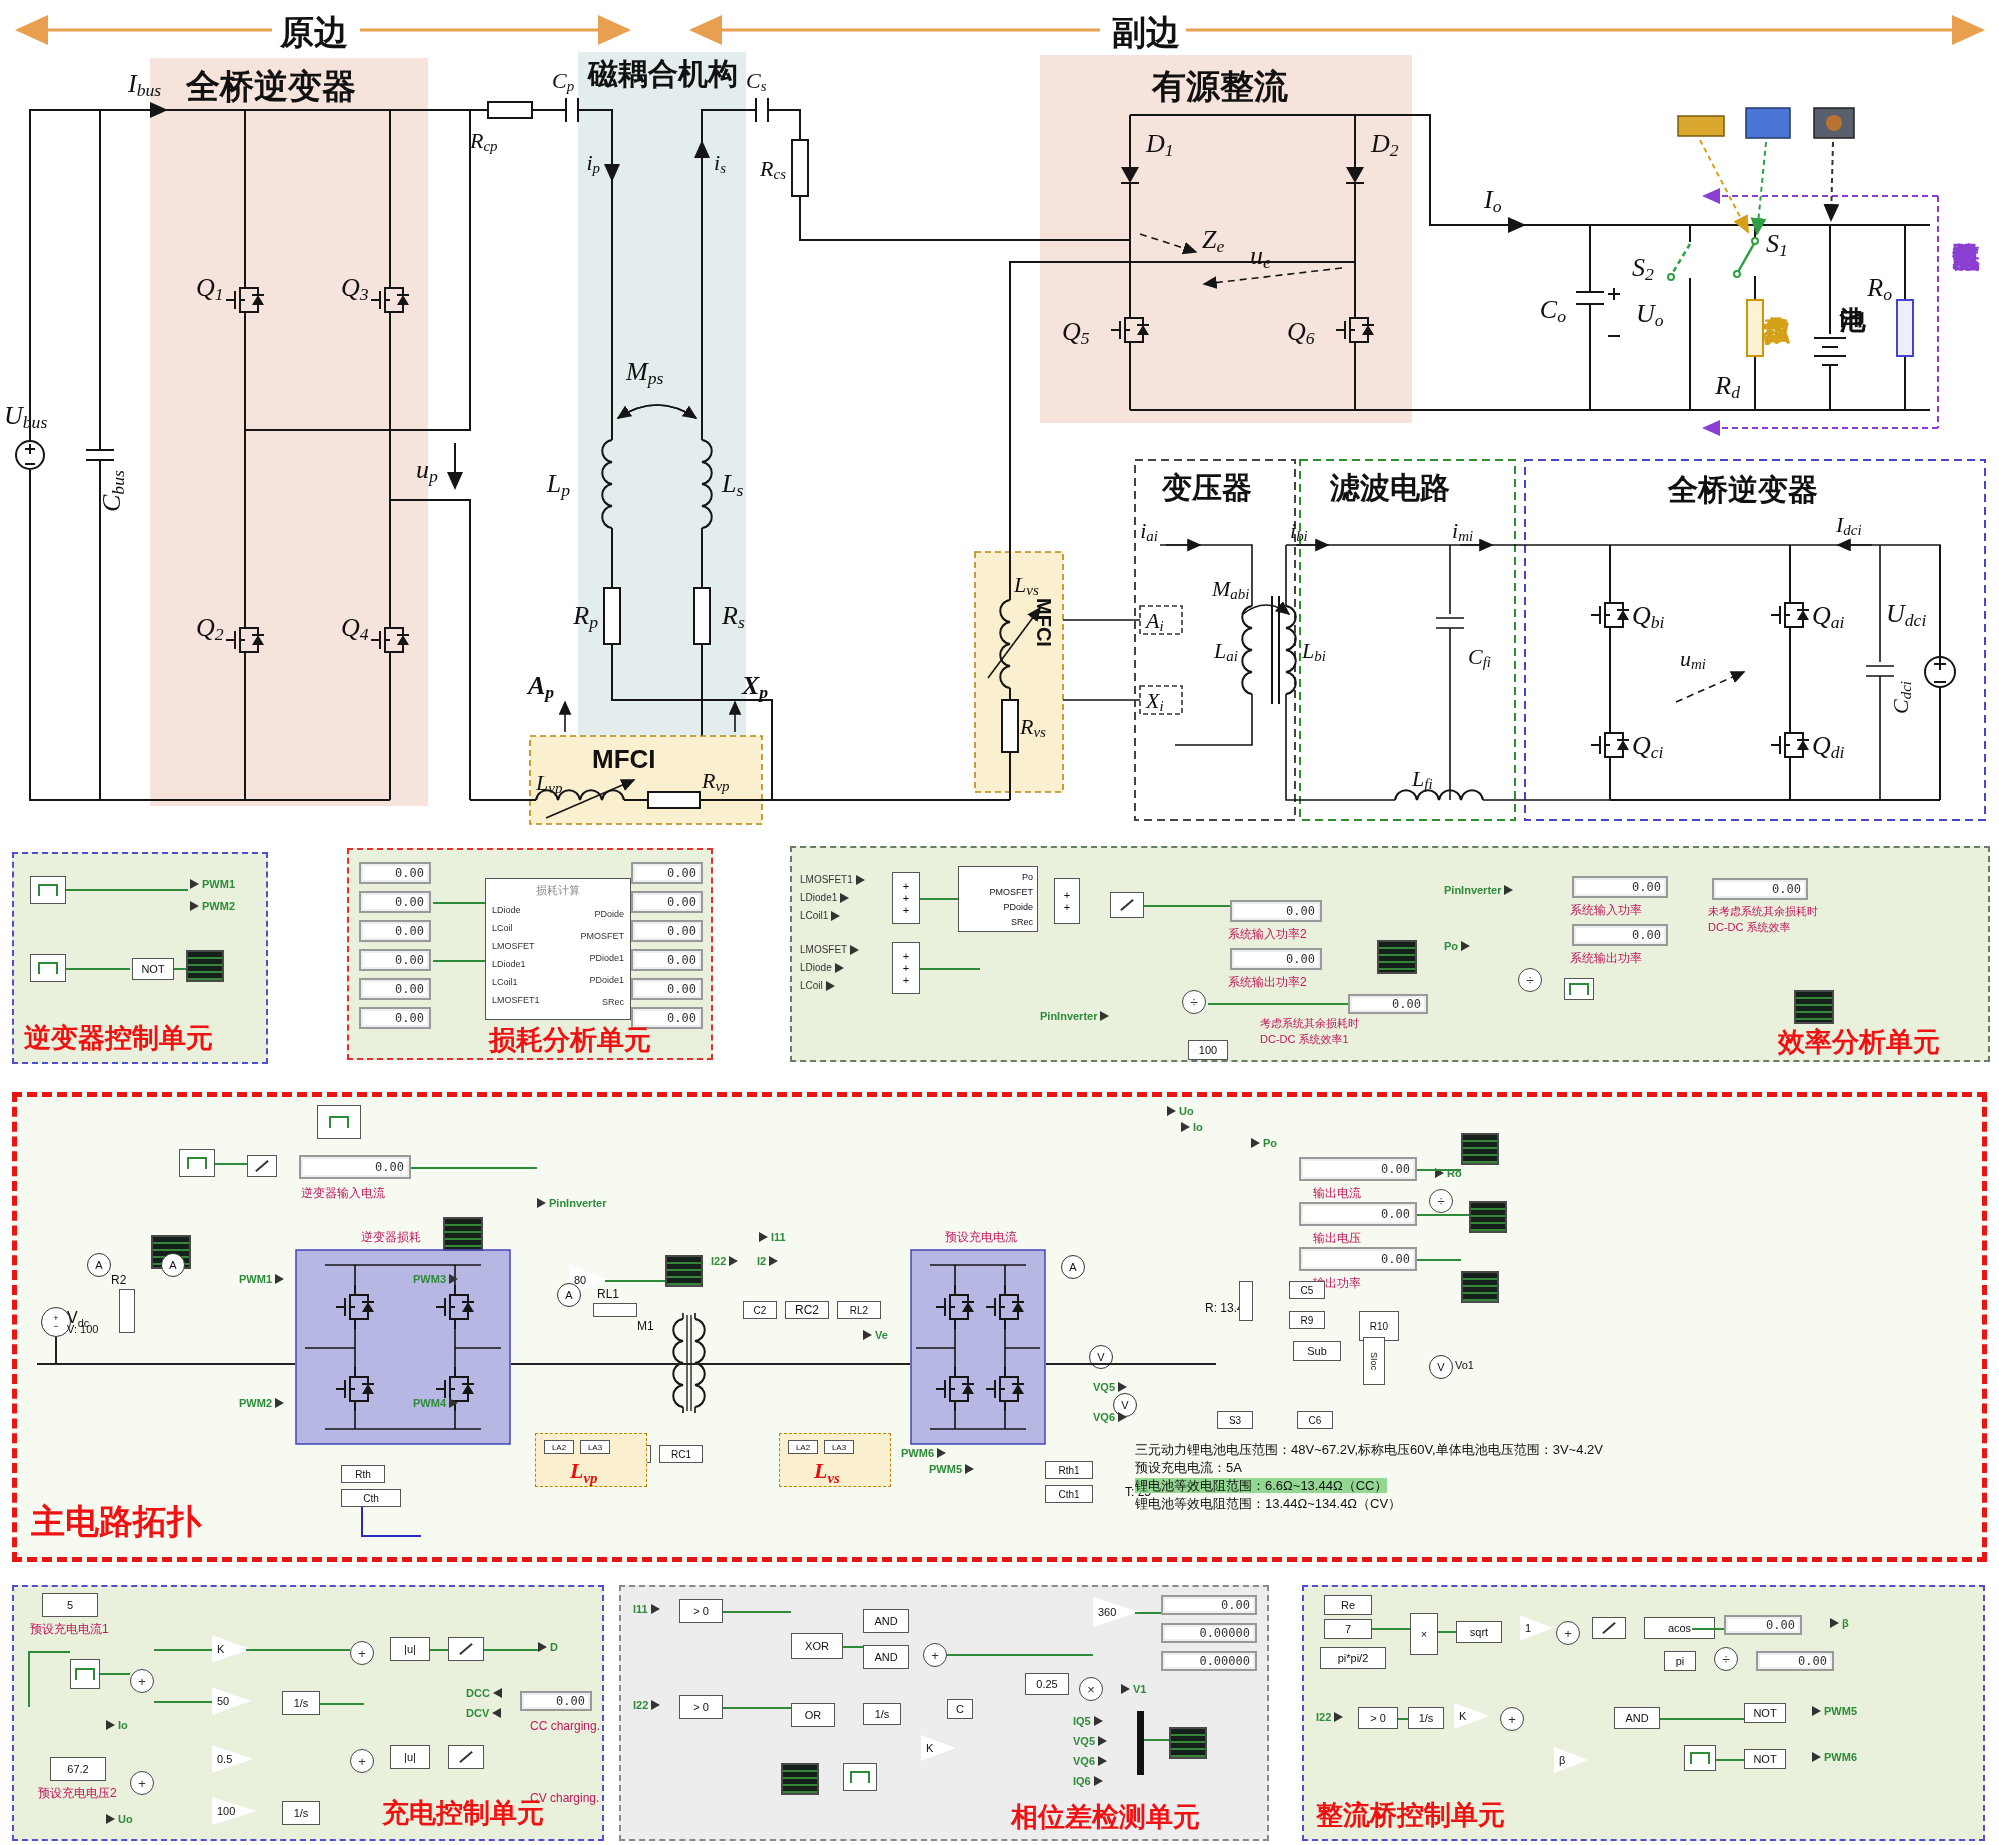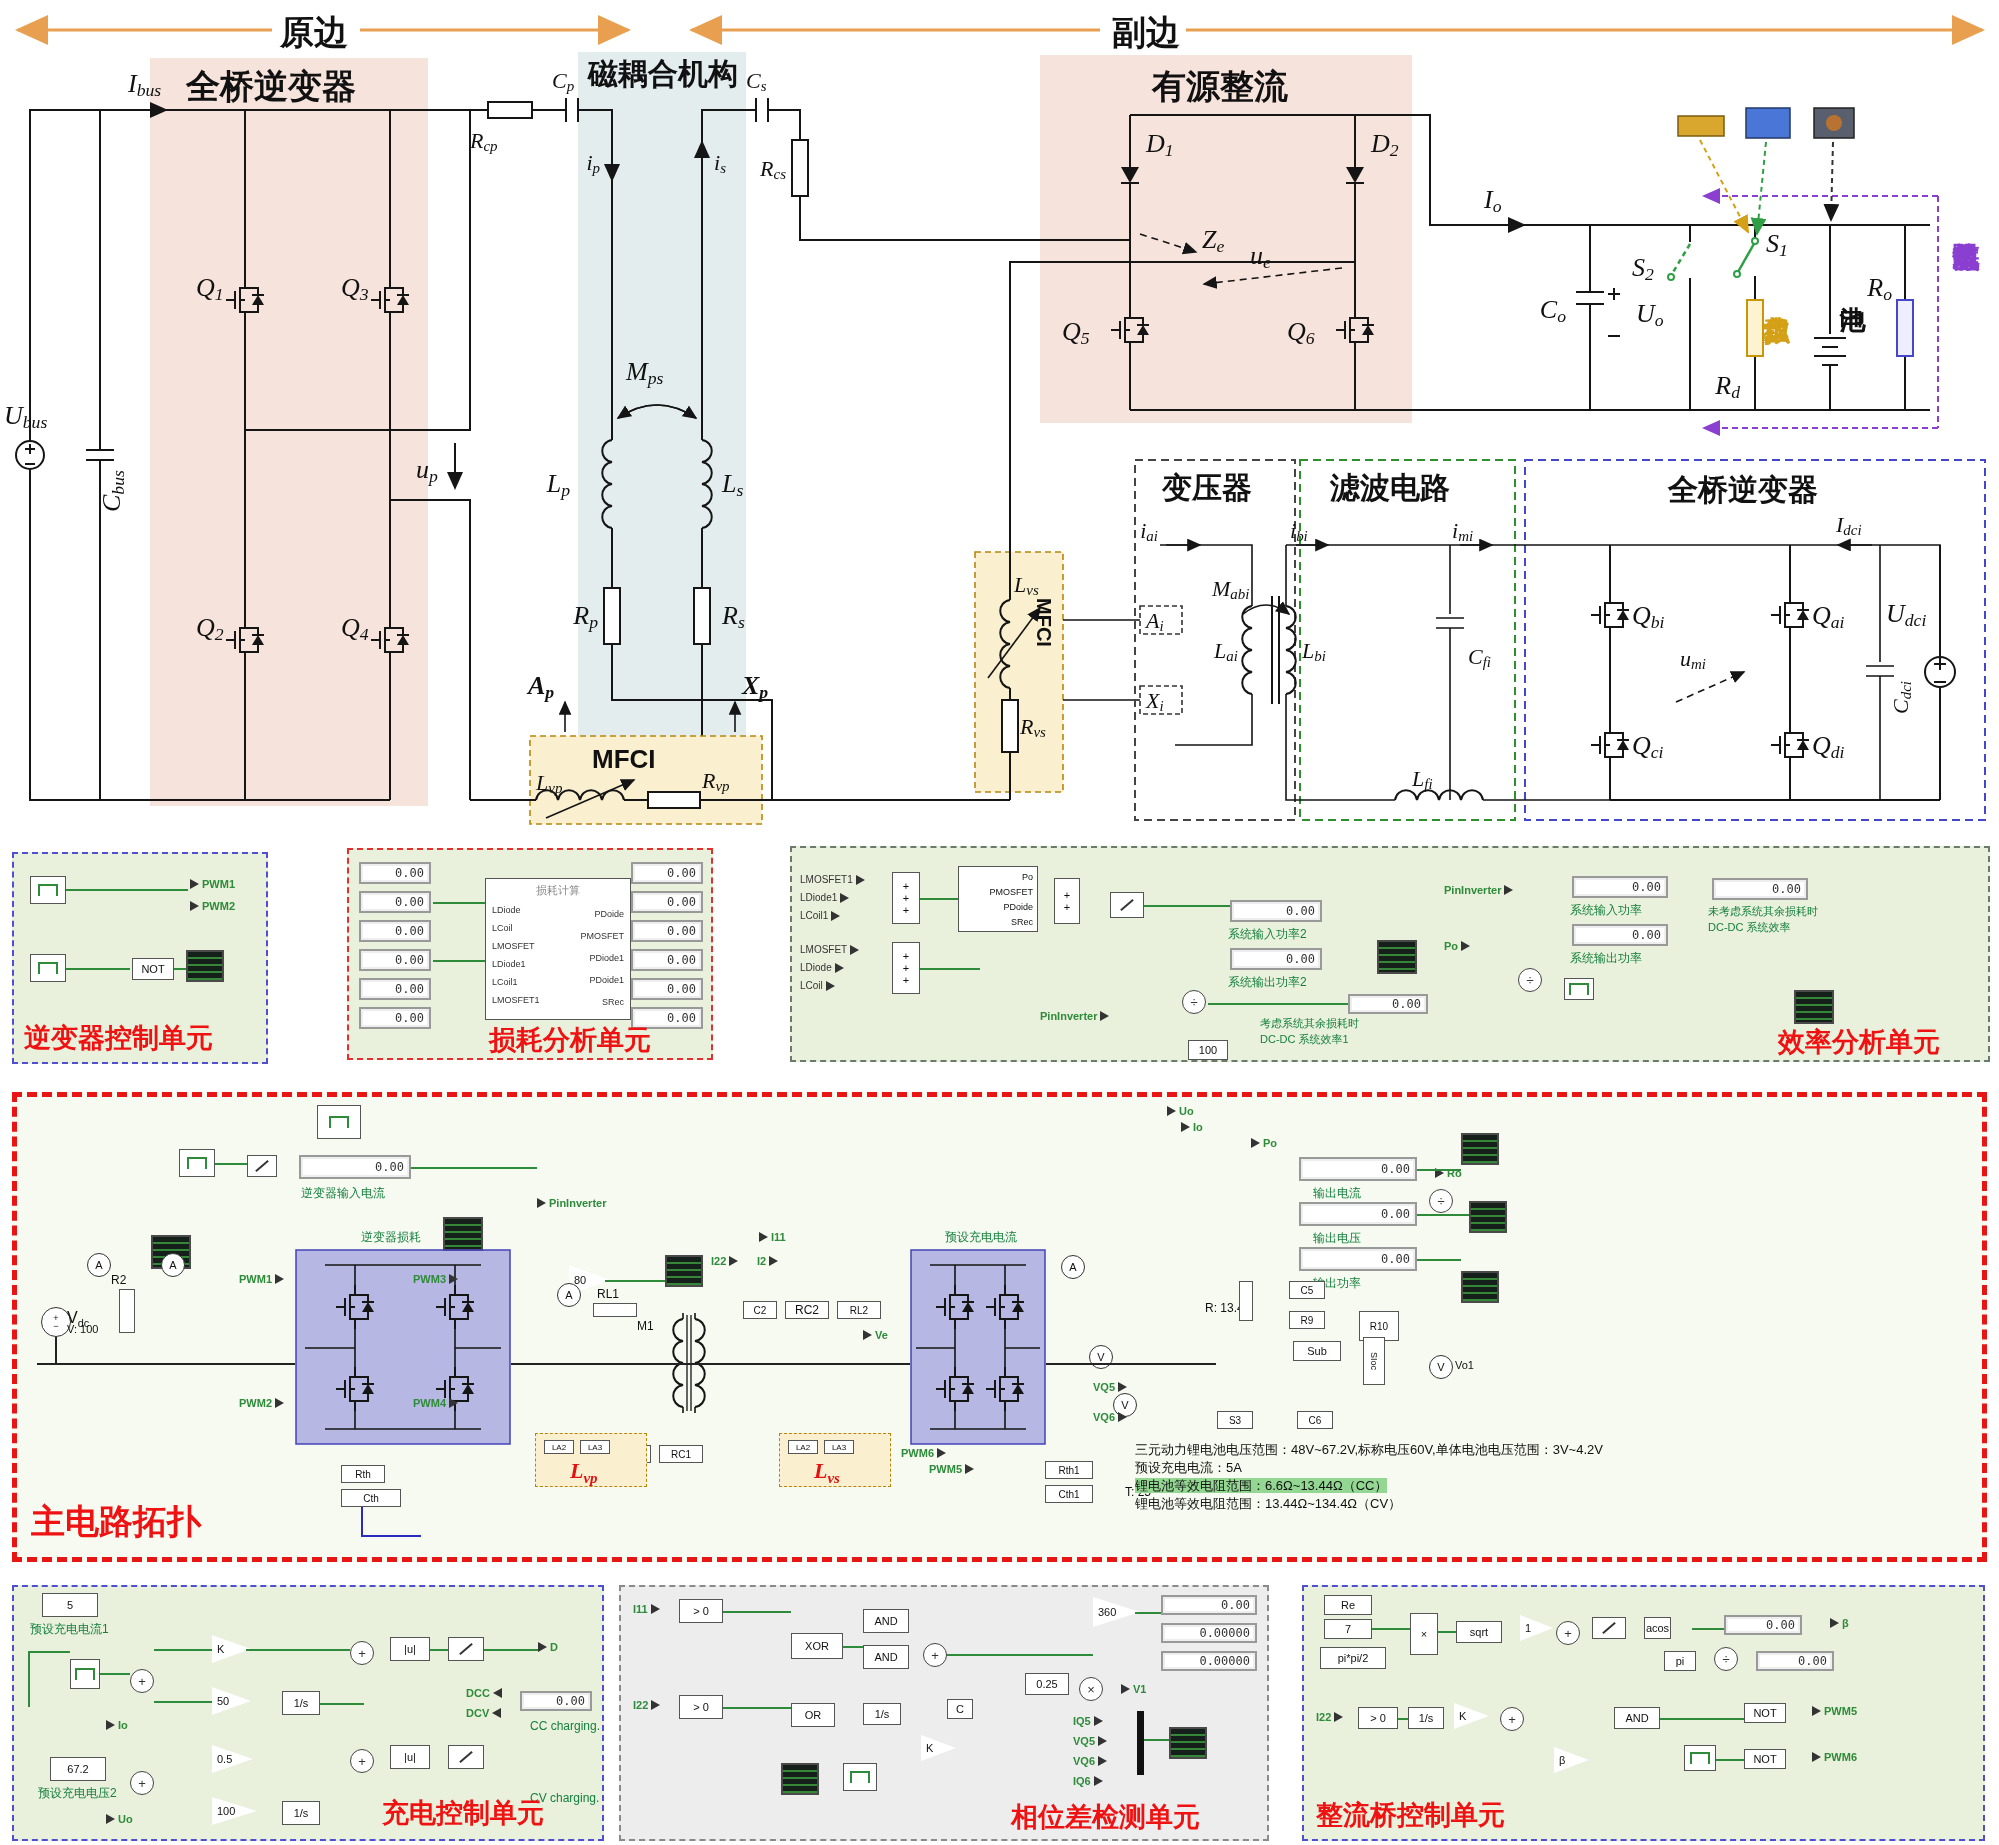--- a/index.html
+++ b/index.html
@@ -16,21 +16,21 @@
   .rtitle{position:absolute;font-size:28px;font-weight:bold;color:#ef1212;white-space:nowrap}
   .blk{position:absolute;background:#fff;border:1.6px solid #555;display:flex;align-items:center;justify-content:center;font-size:11px;color:#111;box-sizing:border-box;white-space:nowrap}
   .tiny{font-size:8px}
   .disp{position:absolute;background:#fff;border:2px solid #999;box-shadow:inset 0 0 0 2px #eee;display:flex;align-items:center;justify-content:flex-end;padding:0 5px;font-family:"DejaVu Sans Mono",monospace;font-size:12px;color:#333;box-sizing:border-box}
   .scope{position:absolute;background:#15201a;border:2px solid #4a4a4a;background-image:repeating-linear-gradient(180deg,transparent 0 5px,rgba(80,220,80,.55) 5px 7px);box-sizing:border-box}
   .port{position:absolute;display:flex;align-items:center;gap:3px;font-size:11px;font-weight:bold;color:#2e8b3a;white-space:nowrap}
   .tri{display:inline-block;width:0;height:0;border-top:5px solid transparent;border-bottom:5px solid transparent;border-left:9px solid #333}
   .tril{display:inline-block;width:0;height:0;border-top:5px solid transparent;border-bottom:5px solid transparent;border-right:9px solid #333}
   .gain{position:absolute;background:#fff;clip-path:polygon(0% 0%,100% 50%,0% 100%);display:flex;align-items:center;padding-left:5px;font-size:11px;color:#111;filter:drop-shadow(0 0 1px #444)}
   .sum{position:absolute;width:24px;height:24px;border:1.5px solid #444;border-radius:50%;background:#fff;display:flex;align-items:center;justify-content:center;font-size:13px;color:#333;box-sizing:border-box}
-  .lblg{position:absolute;font-size:12px;color:#15803d;white-space:nowrap}
+  .lblg{position:absolute;font-size:12px;color:#be185d;white-space:nowrap}
   .lblk{position:absolute;font-size:12px;color:#111;white-space:nowrap}
   .wire{position:absolute;background:#2e8b3a}
   .wireb{position:absolute;background:#2a2ac0}
   .wirek{position:absolute;background:#222}
   .mux{position:absolute;background:#111}
   .meter{position:absolute;width:24px;height:24px;border:1.6px solid #333;border-radius:50%;background:#fff;display:flex;align-items:center;justify-content:center;font-size:11px;color:#111;box-sizing:border-box}
   .vsrc{position:absolute;width:30px;height:30px;border:1.6px solid #333;border-radius:50%;background:#fff;display:flex;flex-direction:column;align-items:center;justify-content:center;font-size:9px;line-height:8px;color:#111;box-sizing:border-box}
   .yellowblk{position:absolute;background:#faf0cf;border:1.6px dashed #b8860b;box-sizing:border-box}
   .mlab{position:absolute;font-family:"Liberation Serif",serif;font-style:italic;font-weight:bold;color:#e21212;font-size:22px;white-space:nowrap}
   .sq{display:inline-block;width:16px;height:10px;border:2px solid #2e8b3a;border-bottom:none}
@@ -764,21 +764,21 @@
   <div class="blk" style="left:20px;top:8px;width:48px;height:20px">Re</div>
   <div class="blk" style="left:20px;top:32px;width:48px;height:20px">7</div>
   <div class="blk" style="left:16px;top:60px;width:66px;height:22px">pi*pi/2</div>
   <div class="blk" style="left:106px;top:26px;width:28px;height:42px">×</div>
   <div class="blk" style="left:152px;top:34px;width:46px;height:22px">sqrt</div>
   <div class="gain" style="left:216px;top:28px;width:28px;height:26px">1</div>
   <div class="sum" style="left:252px;top:34px">+</div>
   <div class="blk" style="left:288px;top:30px;width:34px;height:22px">
         <span class="diag"></span>
       </div>
-  <div class="blk" style="left:340px;top:30px;width:27px;height:22px">acos</div>
+  <div class="blk" style="left:340px;top:30px;width:71px;height:22px">acos</div>
   <div class="disp" style="left:420px;top:28px;width:78px;height:20px">0.00</div>
   <div class="port" style="left:526px;top:30px">
         <span class="tri"></span>
         <span>β</span>
       </div>
   <div class="blk" style="left:360px;top:64px;width:32px;height:20px">pi</div>
   <div class="sum" style="left:410px;top:60px">÷</div>
   <div class="disp" style="left:452px;top:64px;width:78px;height:20px">0.00</div>
   <div class="port" style="left:12px;top:124px">
         <span>I22</span>

